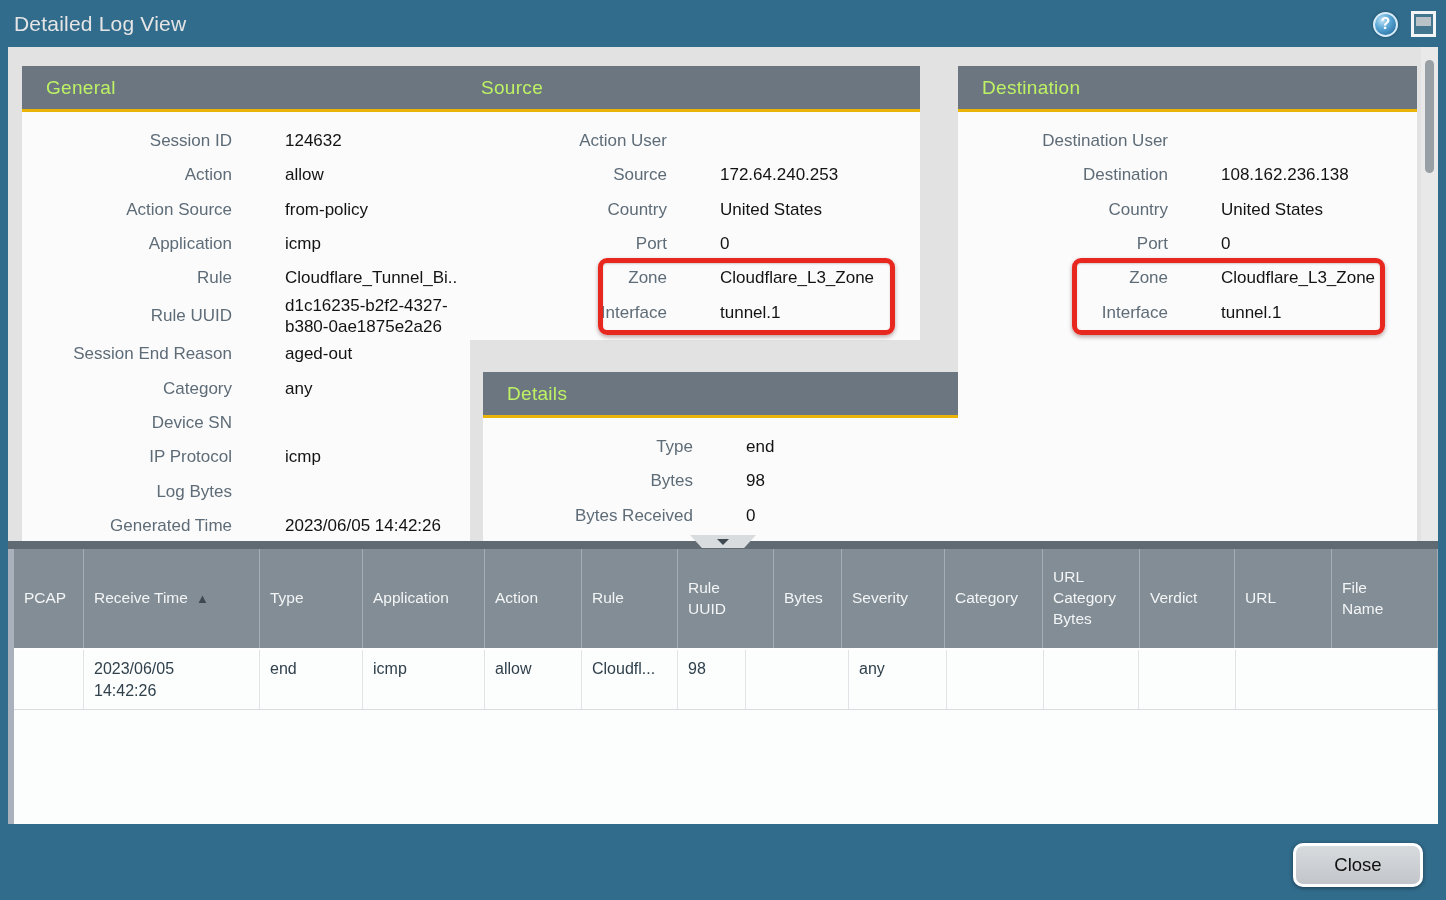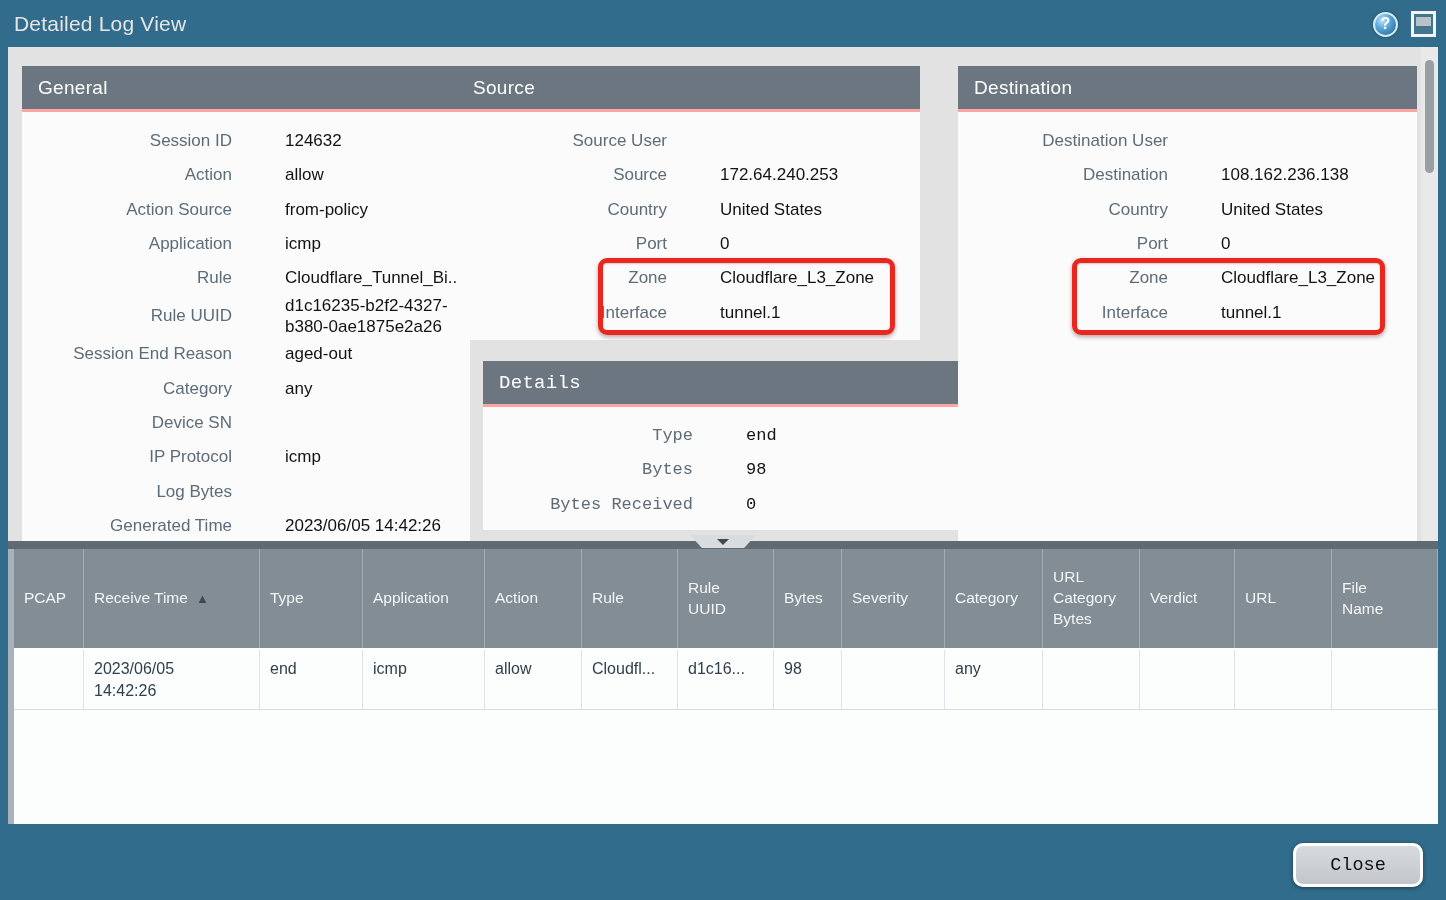--- a/index.html
+++ b/index.html
@@ -23,33 +23,33 @@
              box-shadow:0 0 3px rgba(0,0,0,.35); }
   .win-ic { width:25px; height:26px; border:3px solid #f2f4f5; background:#44758f;
             position:relative; cursor:pointer; }
   .win-ic .inner { position:absolute; left:2px; right:2px; top:3px; height:9px; background:#b9c2c7; }
 
   
   .content-top { position:absolute; left:8px; top:47px; width:1430px; height:494px;
                  background:#E2E2E2; overflow:hidden; }
 
   .panel { position:absolute; background:#FBFBFB; }
-  .panel-header { height:46px; background:#6B7680; border-bottom:3px solid #fca5a5;
-                  display:flex; align-items:center; padding-left:16px;
-                  color:#ffffff; font-size:19px; font-weight:400; letter-spacing:.3px; }
+  .panel-header { height:46px; background:#6B7680; border-bottom:3px solid #eab308;
+                  display:flex; align-items:center; padding-left:24px;
+                  color:#bef264; font-size:19px; font-weight:400; letter-spacing:.3px; }
   .panel-body { padding-top:12px; }
 
   .kv-row { display:flex; min-height:34.4px; align-items:center; line-height:1.22;gap:37px; }
   .kv-label { width:210px; flex:0 0 210px; text-align:right; color:#5E6C78; font-size:17px; }
   .kv-value { padding-left:16px; color:#131313; font-size:17px; word-break:break-word; }
   .panel.general .kv-value { max-width:215px; }
 
   #panel-general { left:14px; top:19px; width:448px; height:475px; }
   #panel-source  { left:449px; top:19px; width:463px; height:274px; }
-  #panel-details { left:475px; top:314px; width:512px; height:169px;font-family:Liberation Mono, monospace; }
+  #panel-details { left:475px; top:325px; width:512px; height:169px; }
   #panel-destination { left:950px; top:19px; width:459px; height:475px; }
 
   .highlight-box { position:absolute; border:5px solid #E8271F; border-radius:9px;
                    box-shadow:0 2px 4px rgba(60,0,0,.35), inset 0 1px 2px rgba(60,0,0,.2);
                    pointer-events:none; z-index:5; }
   #hl-source { left:590px; top:211px; width:297px; height:77px; }
   #hl-destination { left:1064px; top:211px; width:313px; height:77px; }
 
   
   .scroll-track { position:absolute; right:0; top:0; width:17px; height:494px; background:#E9E9E9; }
@@ -91,21 +91,21 @@
   .c11 { width:95px; flex:0 0 95px; }
   .c12 { width:97px; flex:0 0 97px; }
   .c13 { width:112px; flex:1; }
   .th.c6 .lbl { max-width:48px; }
   .th.c13 .lbl { max-width:52px; }
   .td.c1 .val { max-width:112px; word-break:normal; }
 
   
   .close-btn { position:absolute; right:23px; bottom:13px; width:130px; height:44px;
                background:linear-gradient(#D8DBDE, #C2C6CA); border:3px solid #FFFFFF;
-               border-radius:10px; font-family:Liberation Mono, monospace;
+               border-radius:10px; font-family:Liberation Sans, sans-serif;
                font-size:18.5px; color:#101010; cursor:pointer;
                box-shadow:0 1px 4px rgba(0,0,0,.45); }
 </style>
 </head>
 <body>
 
 <div class="titlebar">
   <div class="title">Detailed Log View</div>
   <div class="tb-icons">
     <div class="help-ic">
@@ -170,21 +170,21 @@
           <div class="kv-label">Generated Time</div>
           <div class="kv-value">2023/06/05 14:42:26</div>
         </div>
     </div>
   </div>
 
   <div class="panel" id="panel-source">
     <div class="panel-header">Source</div>
     <div class="panel-body">
       <div class="kv-row">
-          <div class="kv-label">Source User</div>
+          <div class="kv-label">Action User</div>
           <div class="kv-value"></div>
         </div>
       <div class="kv-row">
           <div class="kv-label">Source</div>
           <div class="kv-value">172.64.240.253</div>
         </div>
       <div class="kv-row">
           <div class="kv-label">Country</div>
           <div class="kv-value">United States</div>
         </div>
@@ -324,23 +324,20 @@
       </div>
     <div class="td c3">
         <span class="val">icmp</span>
       </div>
     <div class="td c4">
         <span class="val">allow</span>
       </div>
     <div class="td c5">
         <span class="val">Cloudfl...</span>
       </div>
-    <div class="td c6">
-        <span class="val">d1c16...</span>
-      </div>
     <div class="td c7">
         <span class="val">98</span>
       </div>
     <div class="td c8">
         <span class="val"></span>
       </div>
     <div class="td c9">
         <span class="val">any</span>
       </div>
     <div class="td c10">

